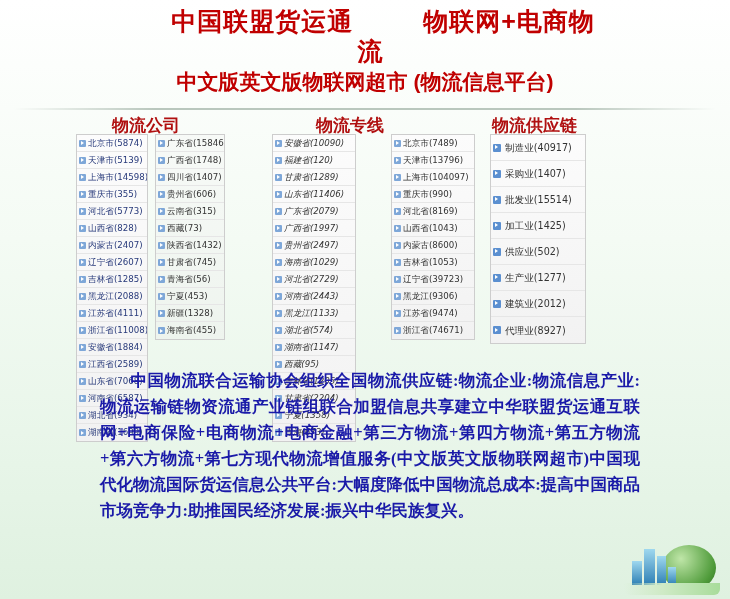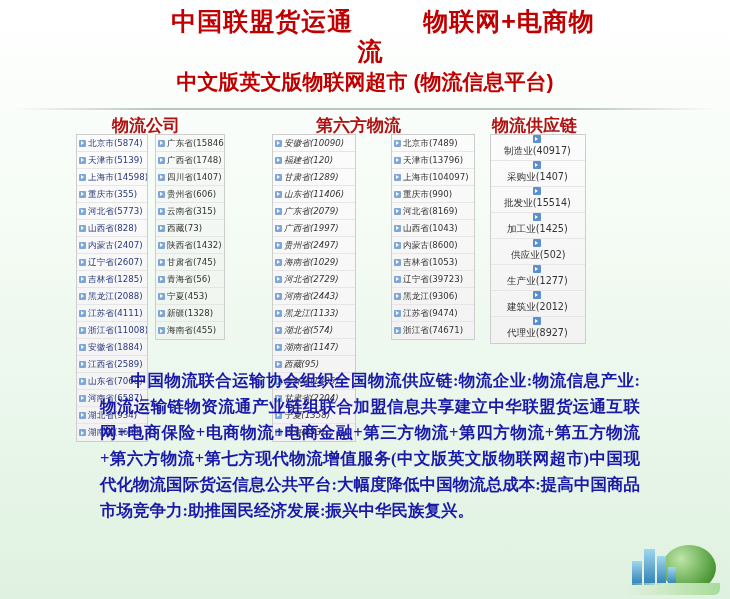--- a/index.html
+++ b/index.html
@@ -120,21 +120,21 @@
     font-family: "DejaVu Sans", sans-serif;
     transform: scale(0.96);
     transform-origin: left center;
   }
   
   .panel.blue .item .txt { color: #27397a; }
   .panel.greenish {
     background: linear-gradient(to bottom, #f7faf7 0%, #eef4ee 100%);
   }
   
-  .panel.supply .item { height: 26px; flex-direction: column; }
+  .panel.supply .item { height: 26px; }
   .panel.supply .item .txt { font-size: 10px; }
   .panel.supply .item .bullet {
     width: 8px; height: 8px; background: #5b8fd0; margin-right: 4px;
   }
   
   .para {
     position: absolute;
     left: 100px;
     top: 368px;
     width: 540px;
@@ -198,21 +198,21 @@
   <div class="hdr">
     <div class="hdr-line1">
       <span class="hdr-l1-left">中国联盟货运通</span><span>物联网+电商物</span>
     </div>
     <div class="hdr-line2">流</div>
     <div class="hdr-line3">中文版英文版物联网超市 (物流信息平台)</div>
   </div>
   <div class="hdr-rule"></div>
 
   <div class="coltitle" id="ct1">物流公司</div>
-  <div class="coltitle" id="ct2">第六方物流</div>
+  <div class="coltitle" id="ct2">物流专线</div>
   <div class="coltitle" id="ct3">物流供应链</div>
 
   <div class="panel tiny blue" style="left:76px; top:134px;" id="p1">
       <div class="item">
         <span class="bullet"></span>
         <span class="txt">北京市(5874)</span>
       </div>
       <div class="item">
         <span class="bullet"></span>
         <span class="txt">天津市(5139)</span>

